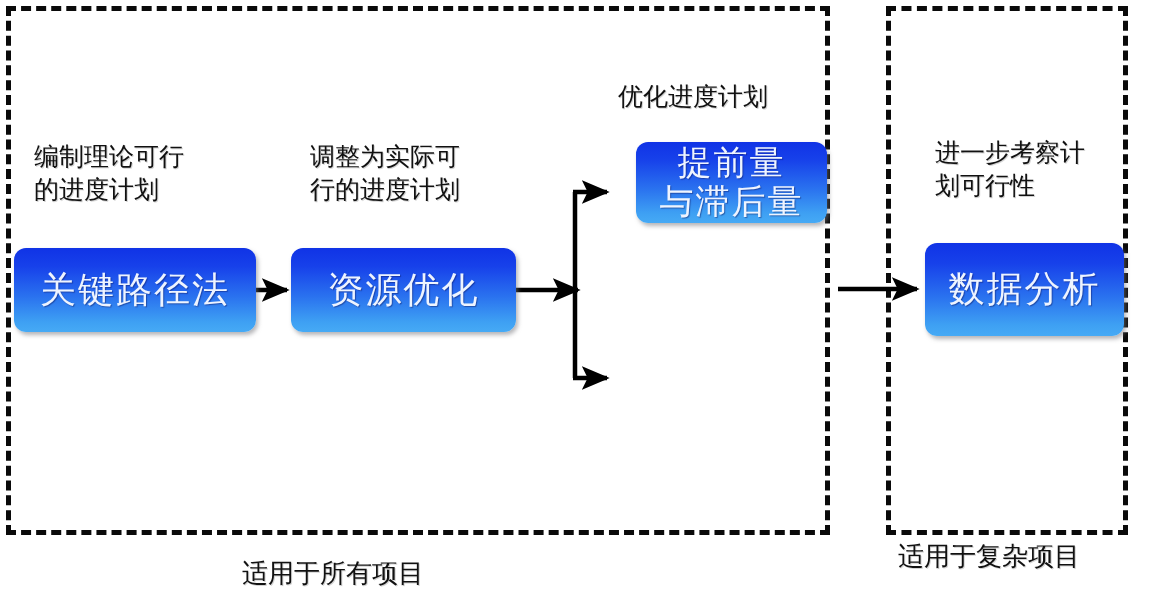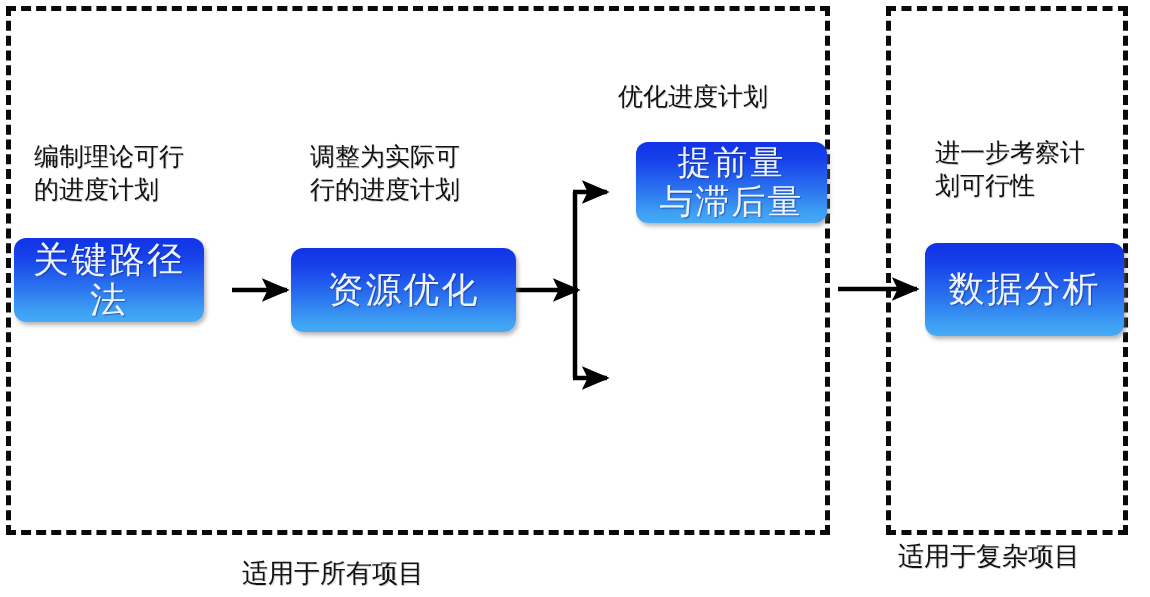--- a/index.html
+++ b/index.html
@@ -114,21 +114,21 @@
 的进度计划</div>
 
   <div class="caption" style="left:310px; top:140px; width:240px; font-size:25px;">调整为实际可
 行的进度计划</div>
 
   <div class="caption" style="left:618px; top:80px; width:220px; font-size:25px;">优化进度计划</div>
 
   <div class="caption" style="left:935px; top:136px; width:200px; font-size:25px;">进一步考察计
 划可行性</div>
 
-  <div class="node" style="left:14px; top:238px; width:190px; height:84px; font-size:36px;">
+  <div class="node" style="left:14px; top:248px; width:242px; height:84px; font-size:36px;">
     <span class="node-inner">关键路径法</span>
   </div>
 
   <div class="node" style="left:291px; top:248px; width:225px; height:84px; font-size:36px;">
     <span class="node-inner">资源优化</span>
   </div>
 
   <div class="node" style="left:615px; top:142px; width:191px; height:81px; font-size:34px;margin-left:21px;">
     <span class="node-inner">提前量
 与滞后量</span>

